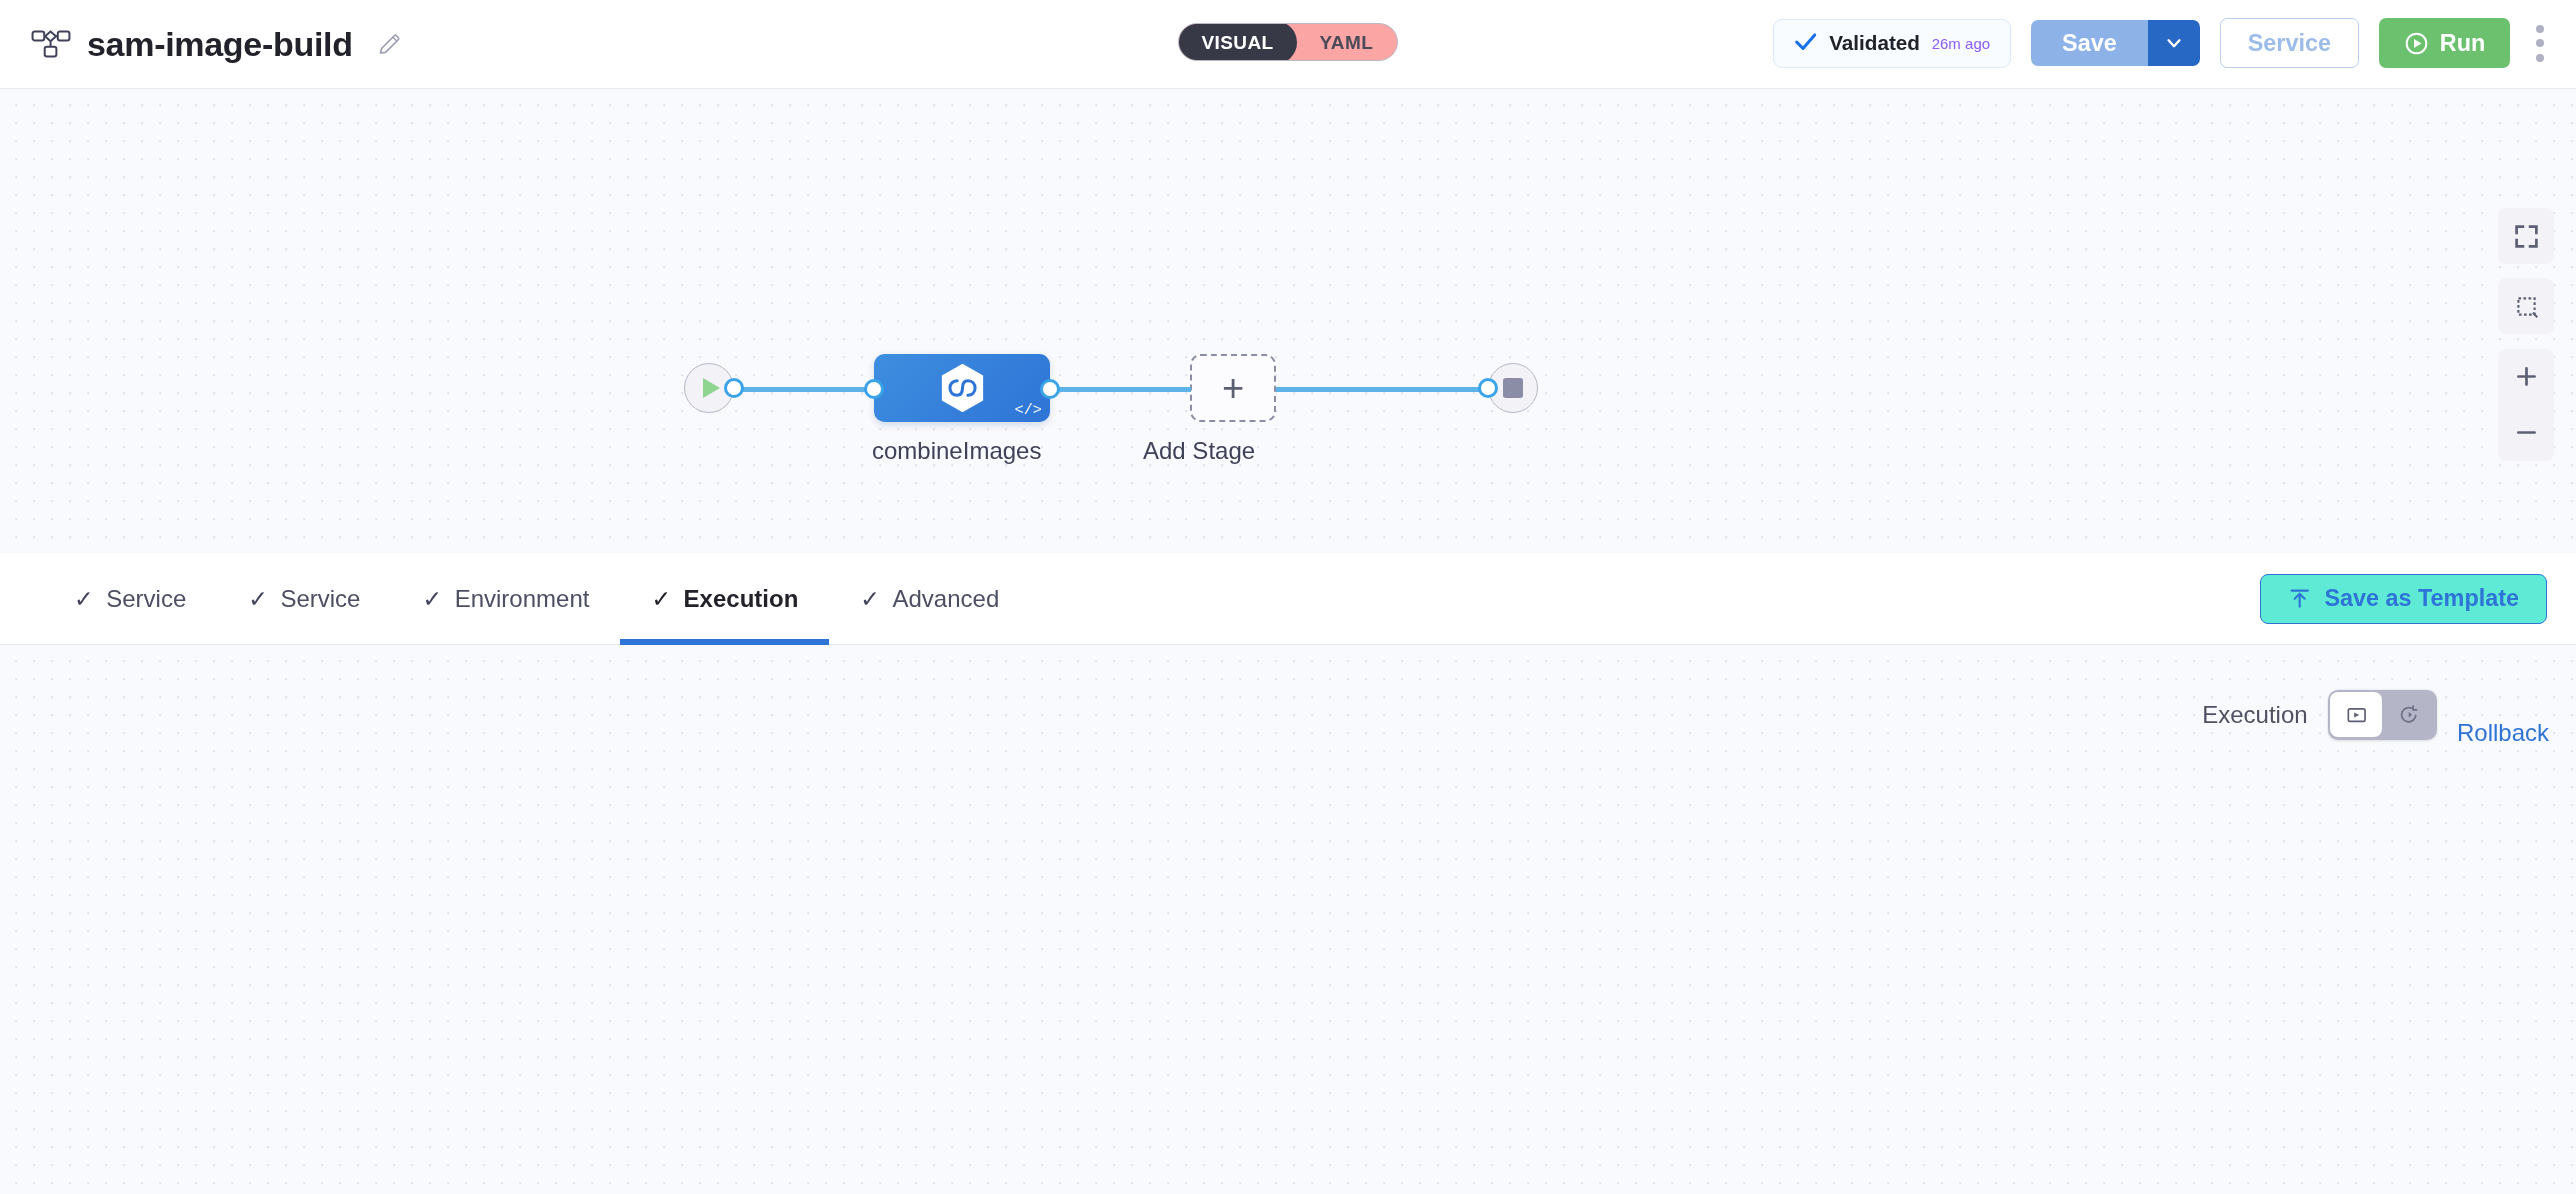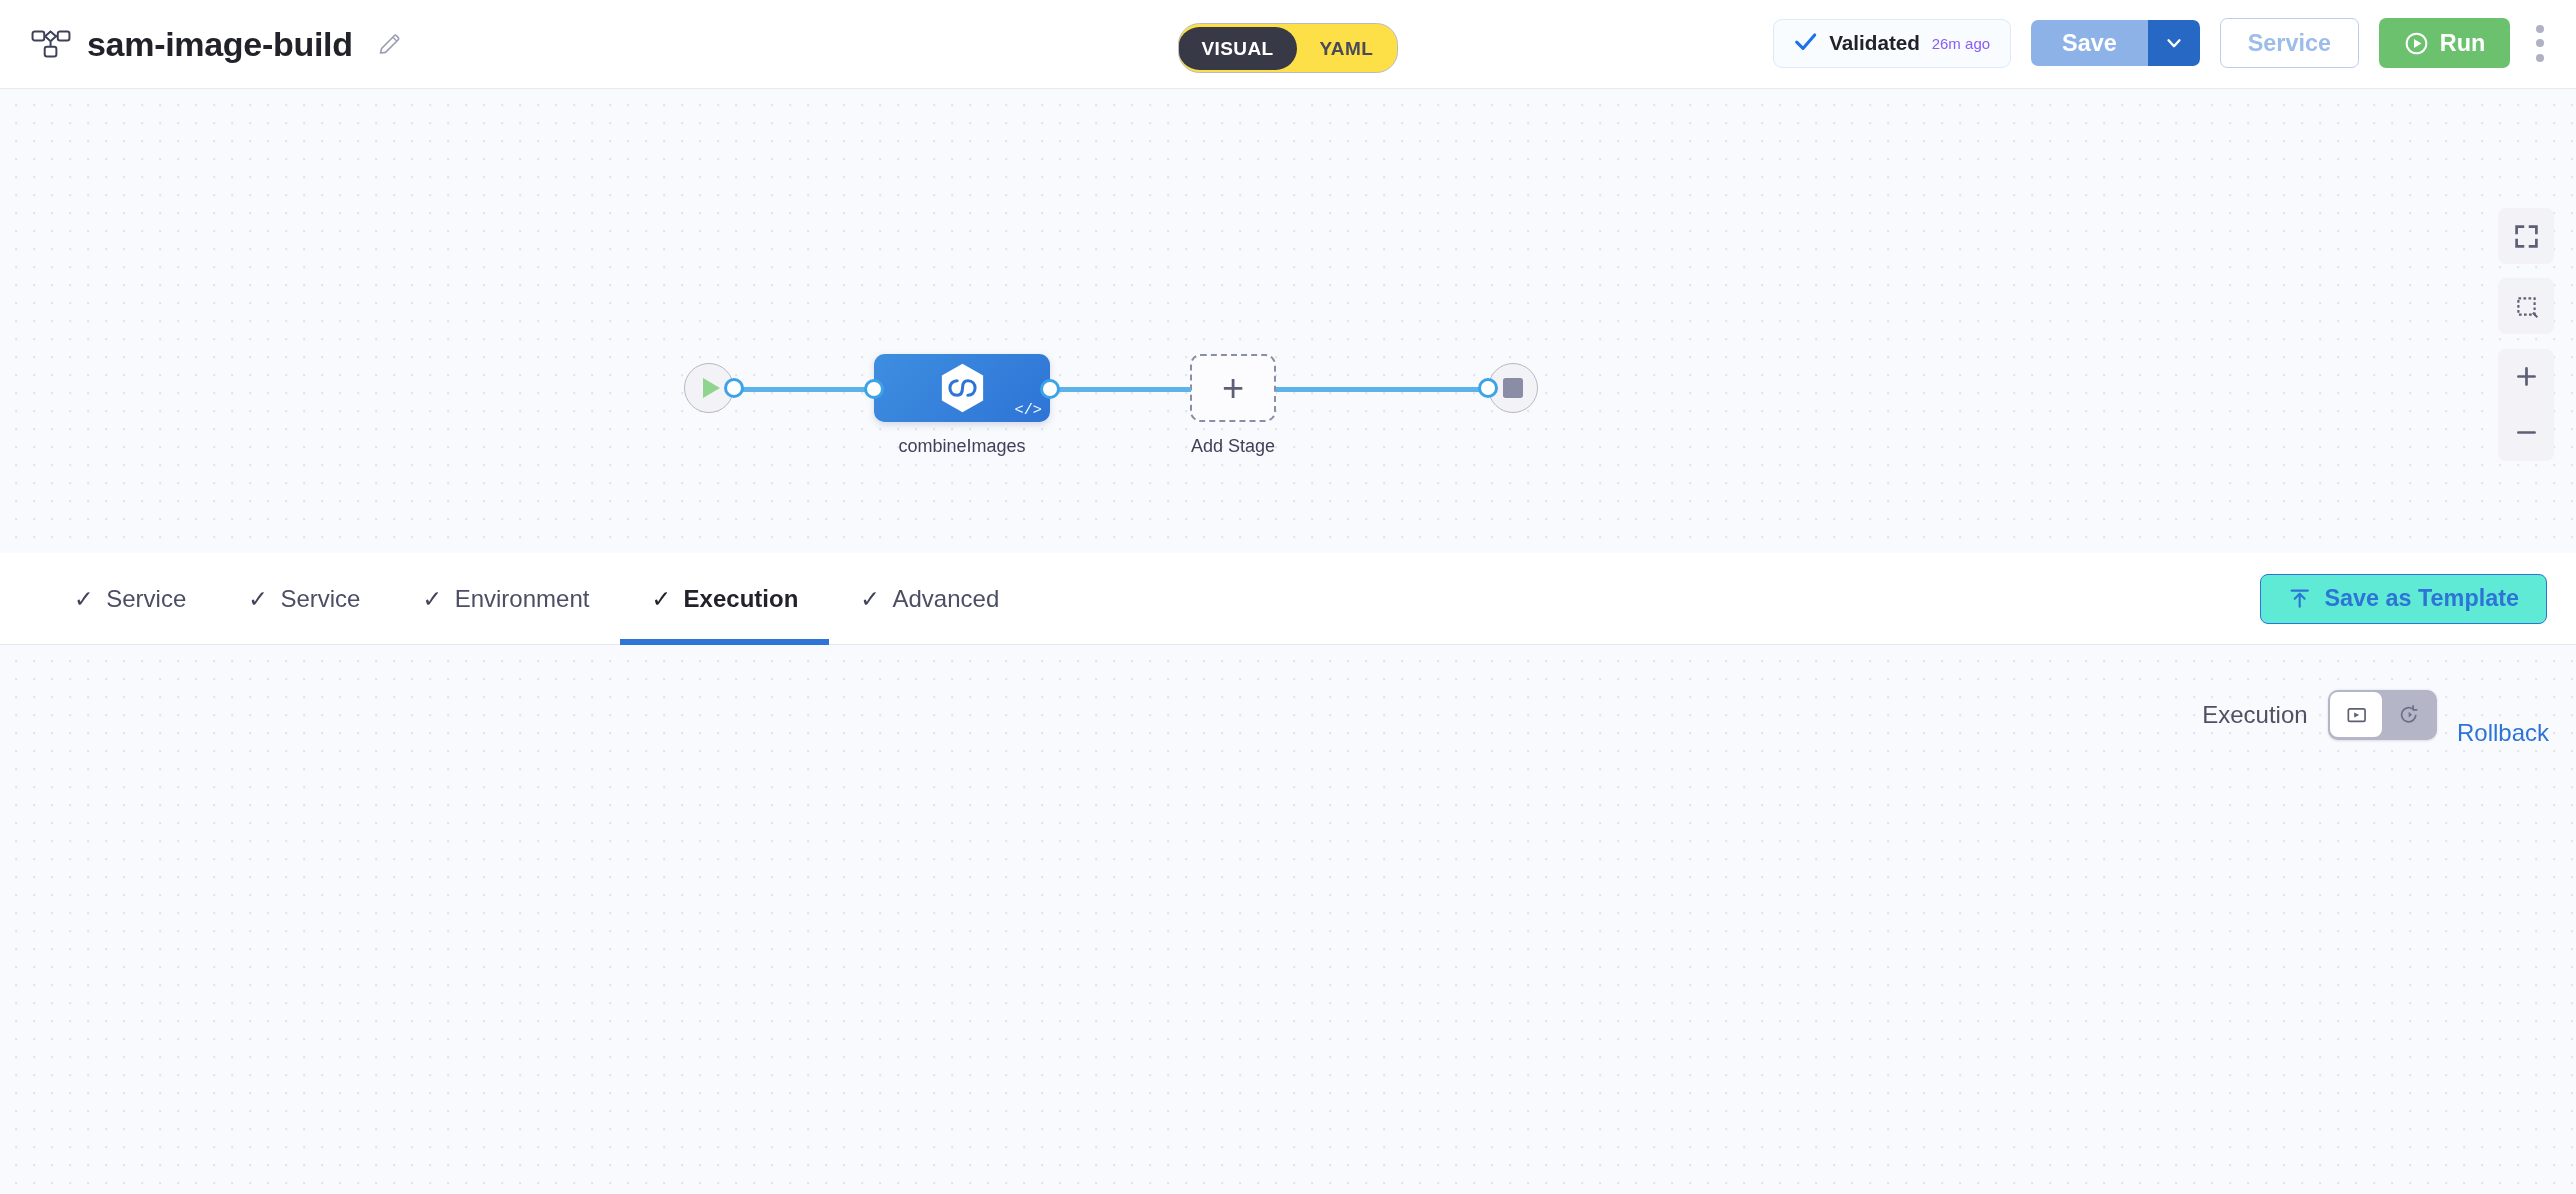--- a/index.html
+++ b/index.html
@@ -25,21 +25,21 @@
     letter-spacing: -0.3px; white-space: nowrap;
   }
   .edit-pencil { width: 27px; height: 27px; margin-left: 7.2px; cursor: pointer; }
 
   .hdr-center {
     position: absolute; left: 1178px; top: 23.4px;
   }
   .vy-toggle {
     display: flex; align-items: center;
     border: 1.3px solid #b9bac4; border-radius: 21.6px;
-    height: 50px; background: #fde047; overflow: hidden;
+    height: 38px; background: #fca5a5; overflow: hidden;
     cursor: pointer;
   }
   .vy-seg {
     font-size: 19px; font-weight: bold; letter-spacing: 0.4px;
     padding: 0 23.4px; height: 41px; line-height: 41px;
   }
   .vy-seg.active { background: #383946; color: #ffffff; border-radius: 21.6px; margin: -0.9px; height: 43px; line-height: 43px;}
   .vy-seg.inactive { color: #4a4a58; }
 
   .hdr-right {
@@ -134,21 +134,21 @@
   }
 
   .add-dashed {
     width: 86px; height: 68px; border: 2.7px dashed #8b8da6; border-radius: 10.8px;
     background: #fcfcfe; display: flex; align-items: center; justify-content: center;
     cursor: pointer;
   }
   .plus-glyph { color: #5d5f74; font-size: 38px; line-height: 1; font-weight: 300; }
 
   .node-label {
-    position: absolute; text-align: center; font-size: 18px; color: #3f4158;
+    position: absolute; text-align: left; font-size: 24px; color: #3f4158;
     line-height: 1.3; width: 180px; left: 50%; transform: translateX(-50%);
   }
 
   
   .tabs-bar {
     position: absolute; top: 553px; left: 0; width: 2576px; height: 92px;
     background: #ffffff; border-bottom: 0.9px solid #e4e5ee;
     display: flex; align-items: center;
   }
   .tabs { display: flex; align-items: stretch; height: 92px; padding-left: 43px; }

